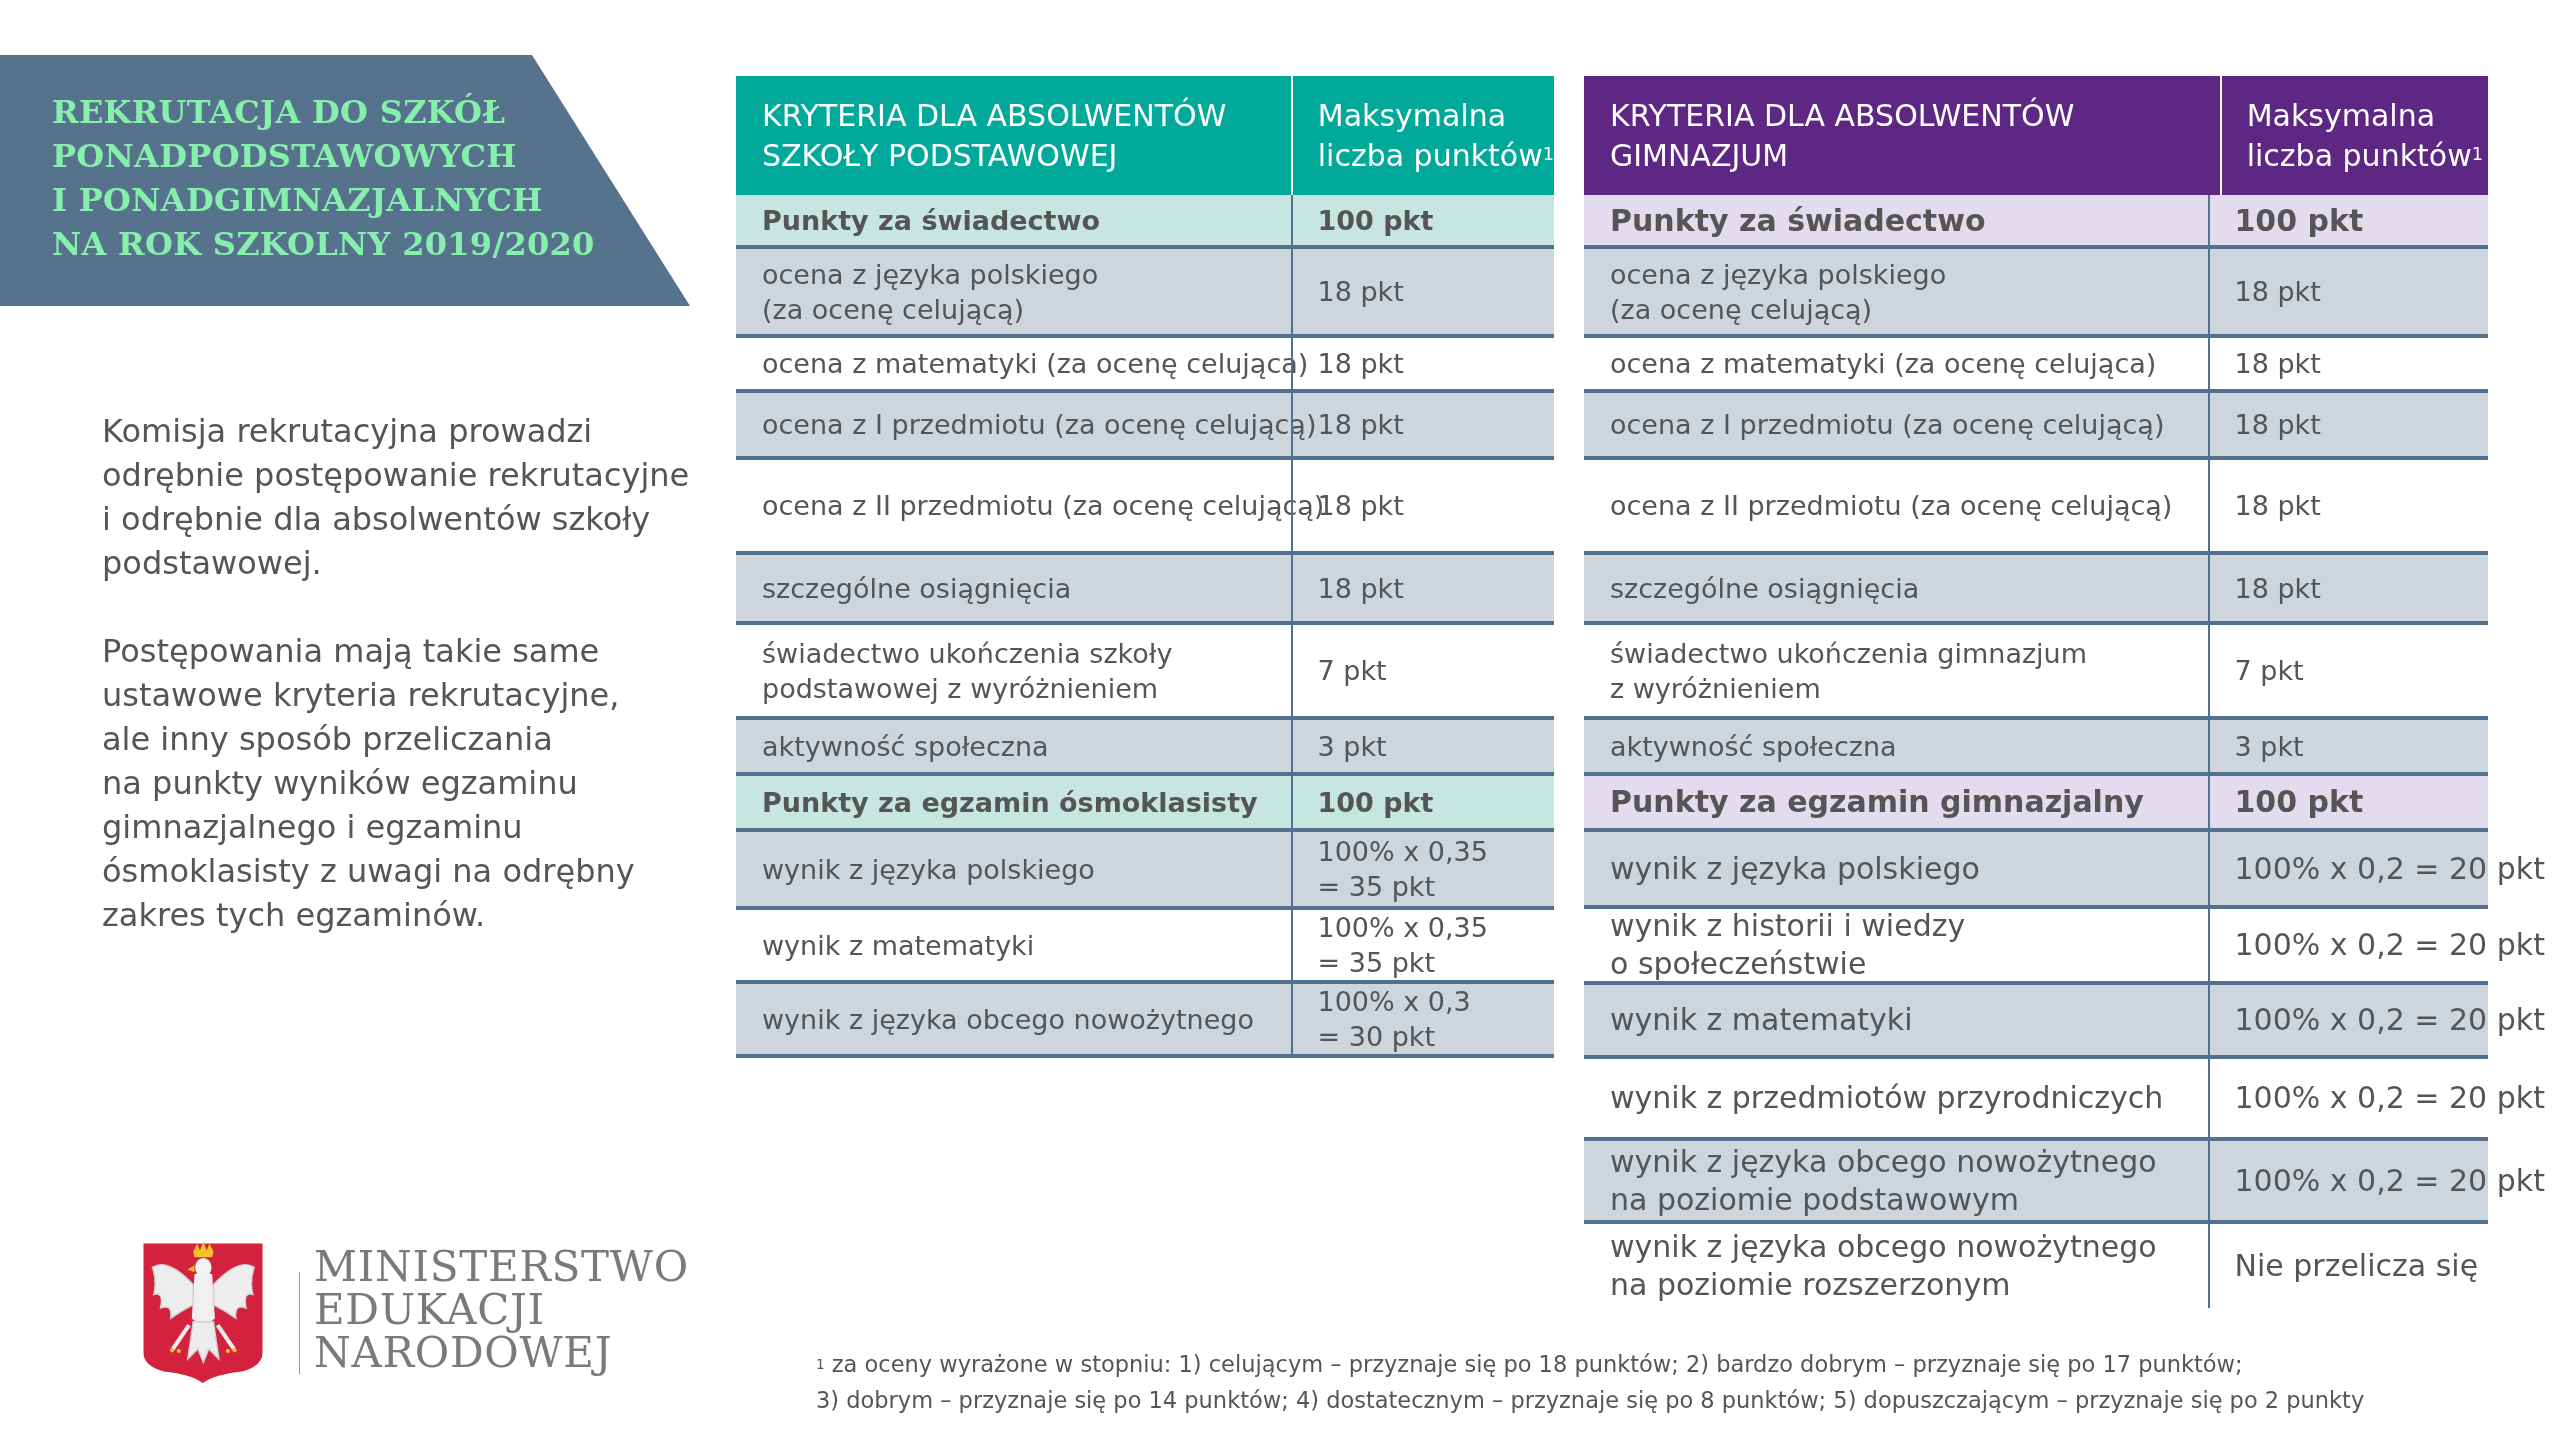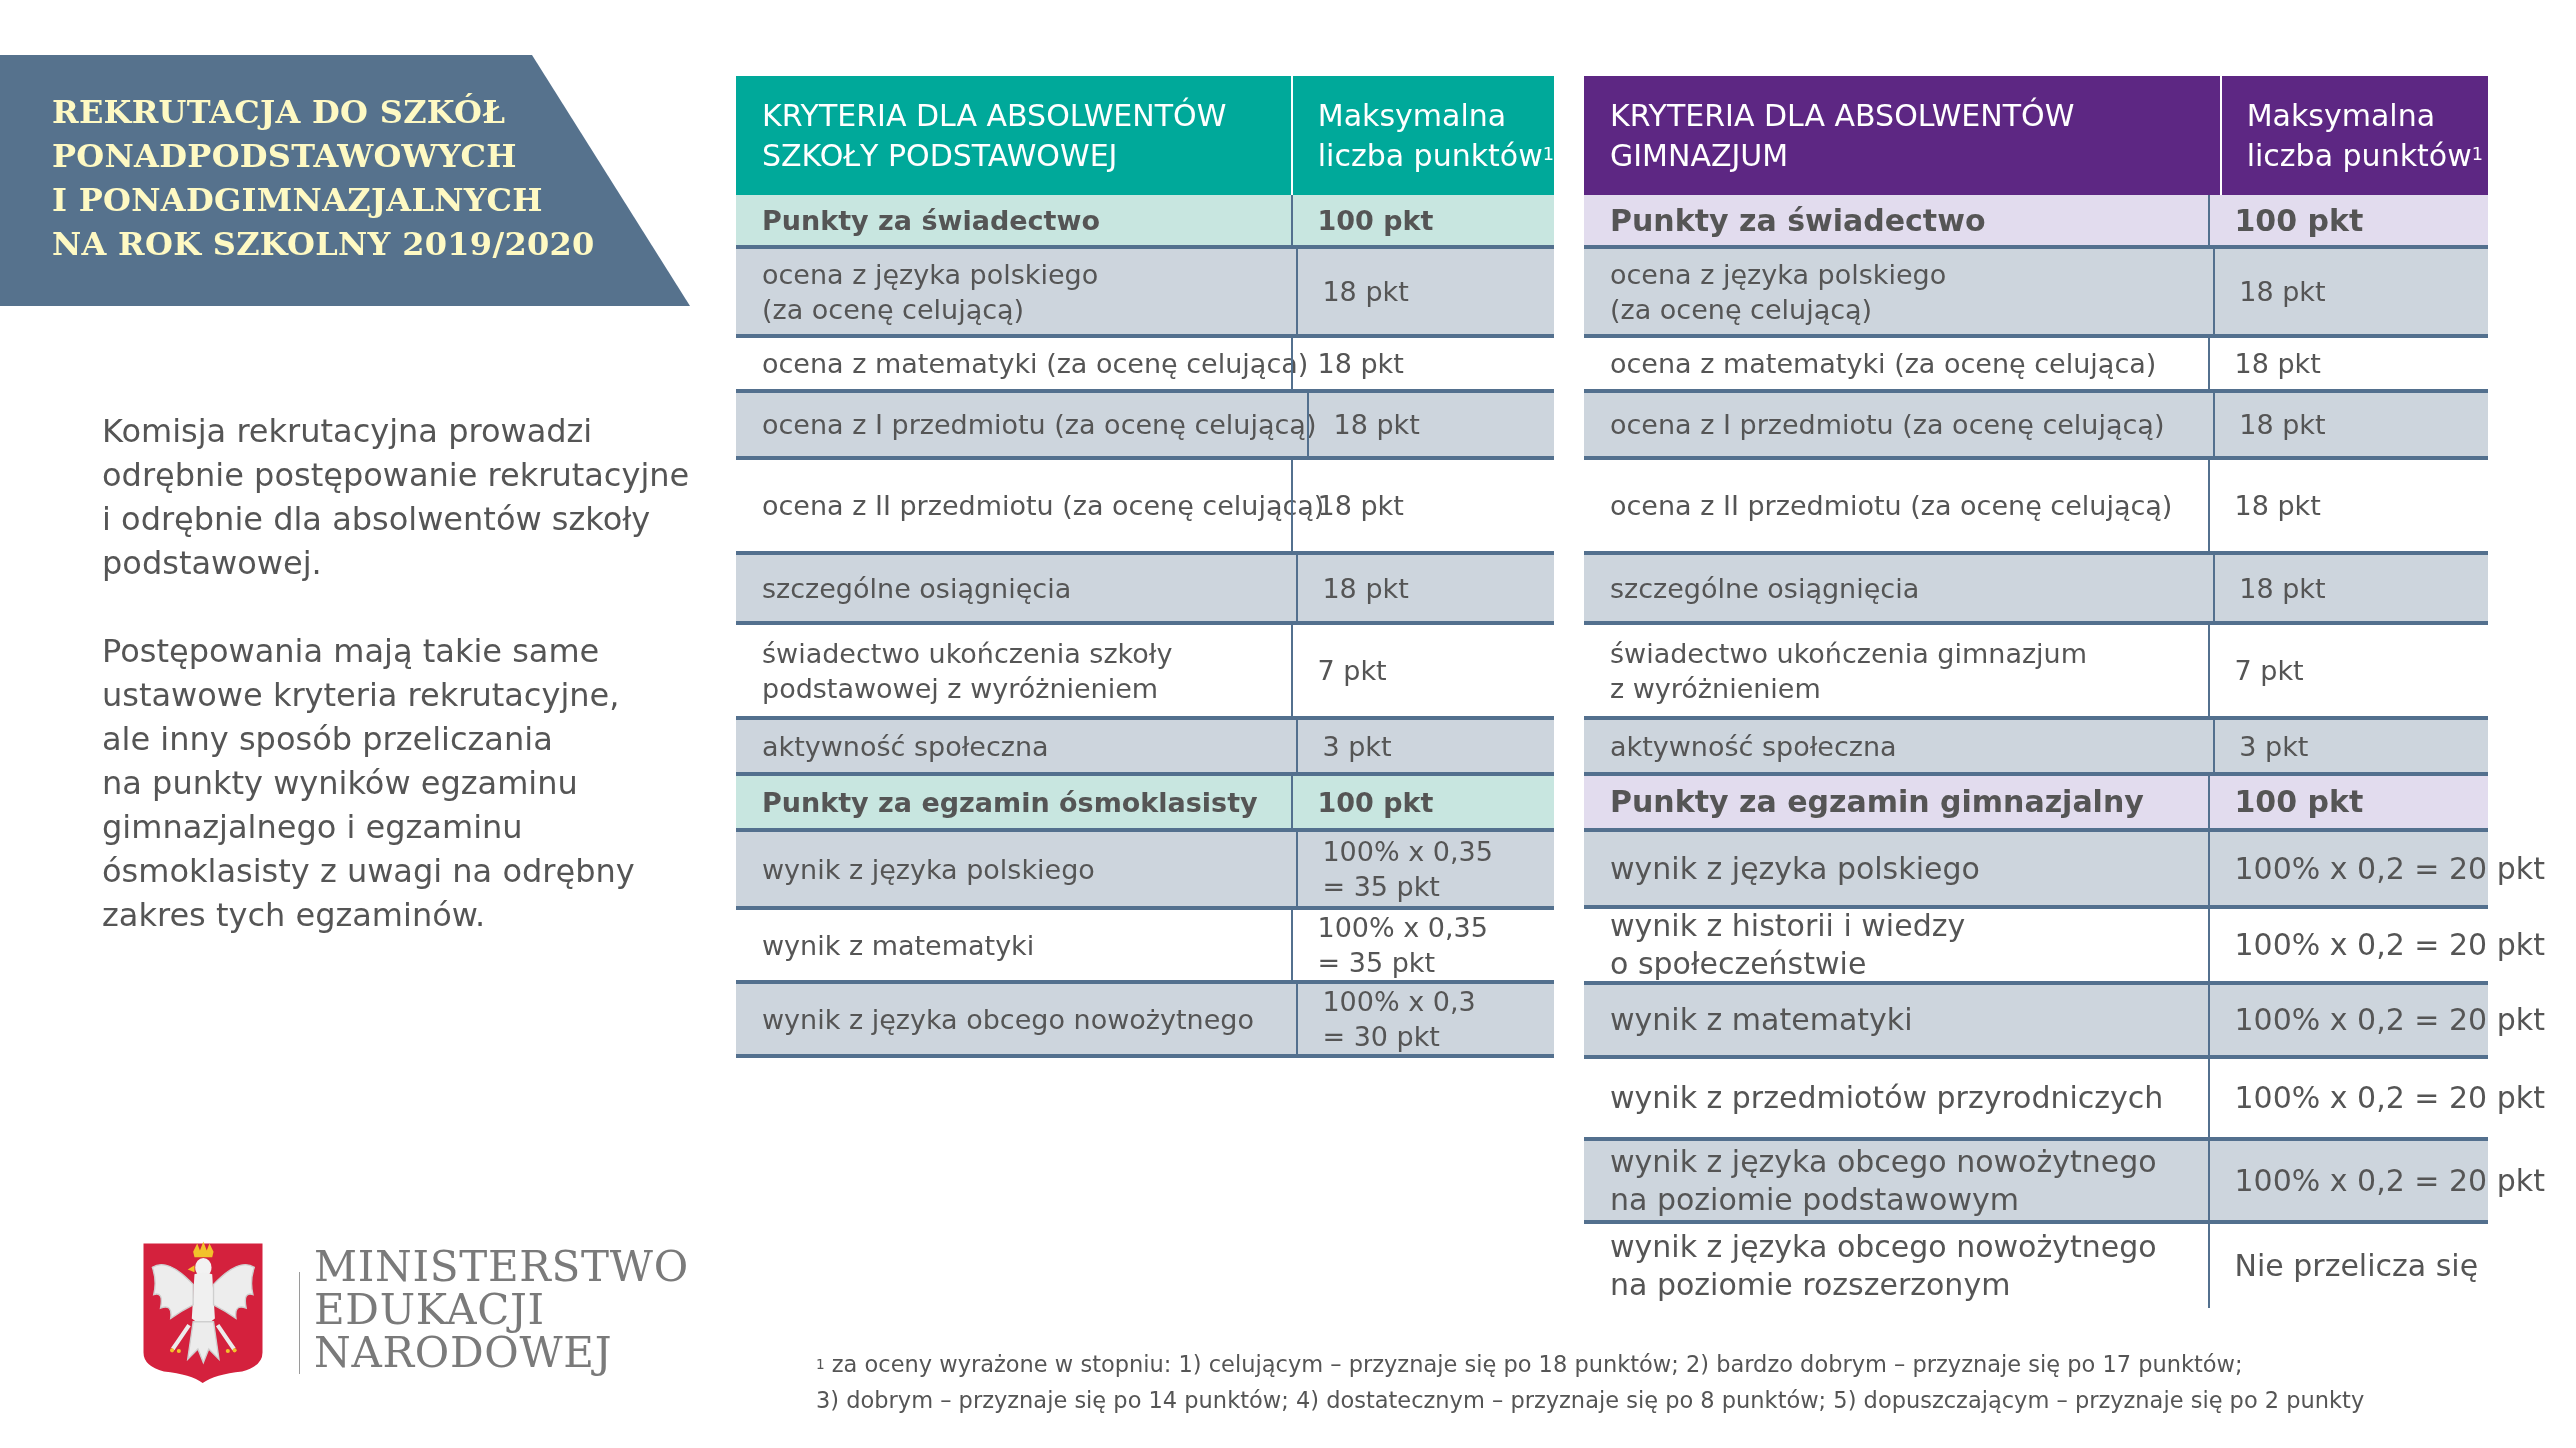--- a/index.html
+++ b/index.html
@@ -5,21 +5,21 @@
   html, body { margin:0; padding:0; background:#ffffff; }
   body { width:2576px; height:1449px; position:relative; overflow:hidden;
          font-family:"DejaVu Sans", "Liberation Sans", sans-serif; color:#555555; }
 
   
   .banner { position:absolute; left:0; top:55px; width:690px; height:251px;
             background:#56728d;
             clip-path: polygon(0 0, 532px 0, 690px 251px, 0 251px); }
   .banner-title { position:absolute; left:52px; top:35px; margin:0;
             font-family:"DejaVu Serif", "Liberation Serif", serif; font-weight:bold;
-            color:#fef9c3; font-size:32px; line-height:44px; letter-spacing:0.3px; }
+            color:#86efac; font-size:32px; line-height:44px; letter-spacing:0.3px; }
   .banner-title span { display:block; white-space:nowrap; }
 
   
   .intro { position:absolute; left:102px; top:409px; width:586px;
            font-size:32px; line-height:44px; color:#555555; }
   .intro p { margin:0 0 44px 0; }
   .intro span { display:block; white-space:nowrap; }
 
   
   .logo { position:absolute; left:140px; top:1230px; width:518px; height:164px; }
@@ -42,21 +42,21 @@
   .thead sup { font-size:17.7px; vertical-align:top; position:relative; top:-2.7px; }
   .tbl-left .c1 { width:555px; } .tbl-left .c2 { width:263px; }
   .tbl-right .c1 { width:624px; } .tbl-right .c2 { width:280px; }
 
   .row { display:flex; box-sizing:border-box; border-bottom:4.1px solid #53708e; align-items:stretch; }
   .row.last-open { border-bottom:none; }
   .row .c1 { box-sizing:border-box; padding-left:26px; display:flex; align-items:center; font-size:27px; line-height:35px; color:#555555; }
   .row .c2 { box-sizing:border-box; padding-left:24.5px; display:flex; align-items:center; font-size:27px; line-height:35px; color:#555555; border-left:2.7px solid #53708e; }
   .row .c1 span, .row .c2 span { display:block; white-space:nowrap; }
   .row .txt { display:flex; flex-direction:column; }
-  .row.gray { background:#cdd5dd;gap:16px; }
+  .row.gray { background:#cdd5dd; }
   .row.white { background:#ffffff; }
   .tbl-left .row.section  { background:#c8e6e0; }
   .tbl-right .row.section { background:#e2dcee; }
   .row.section .c1, .row.section .c2 { font-weight:bold; }
   .tbl-left .row .c1 { width:555px; } .tbl-left .row .c2 { width:263px; }
   .tbl-right .row .c1 { width:624px; } .tbl-right .row .c2 { width:280px; }
   .tbl-right .row.big .c1, .tbl-right .row.big .c2 { font-size:30px; line-height:38px; }
   .tbl-right .row.section .c1, .tbl-right .row.section .c2 { font-size:30px; }
 
   

